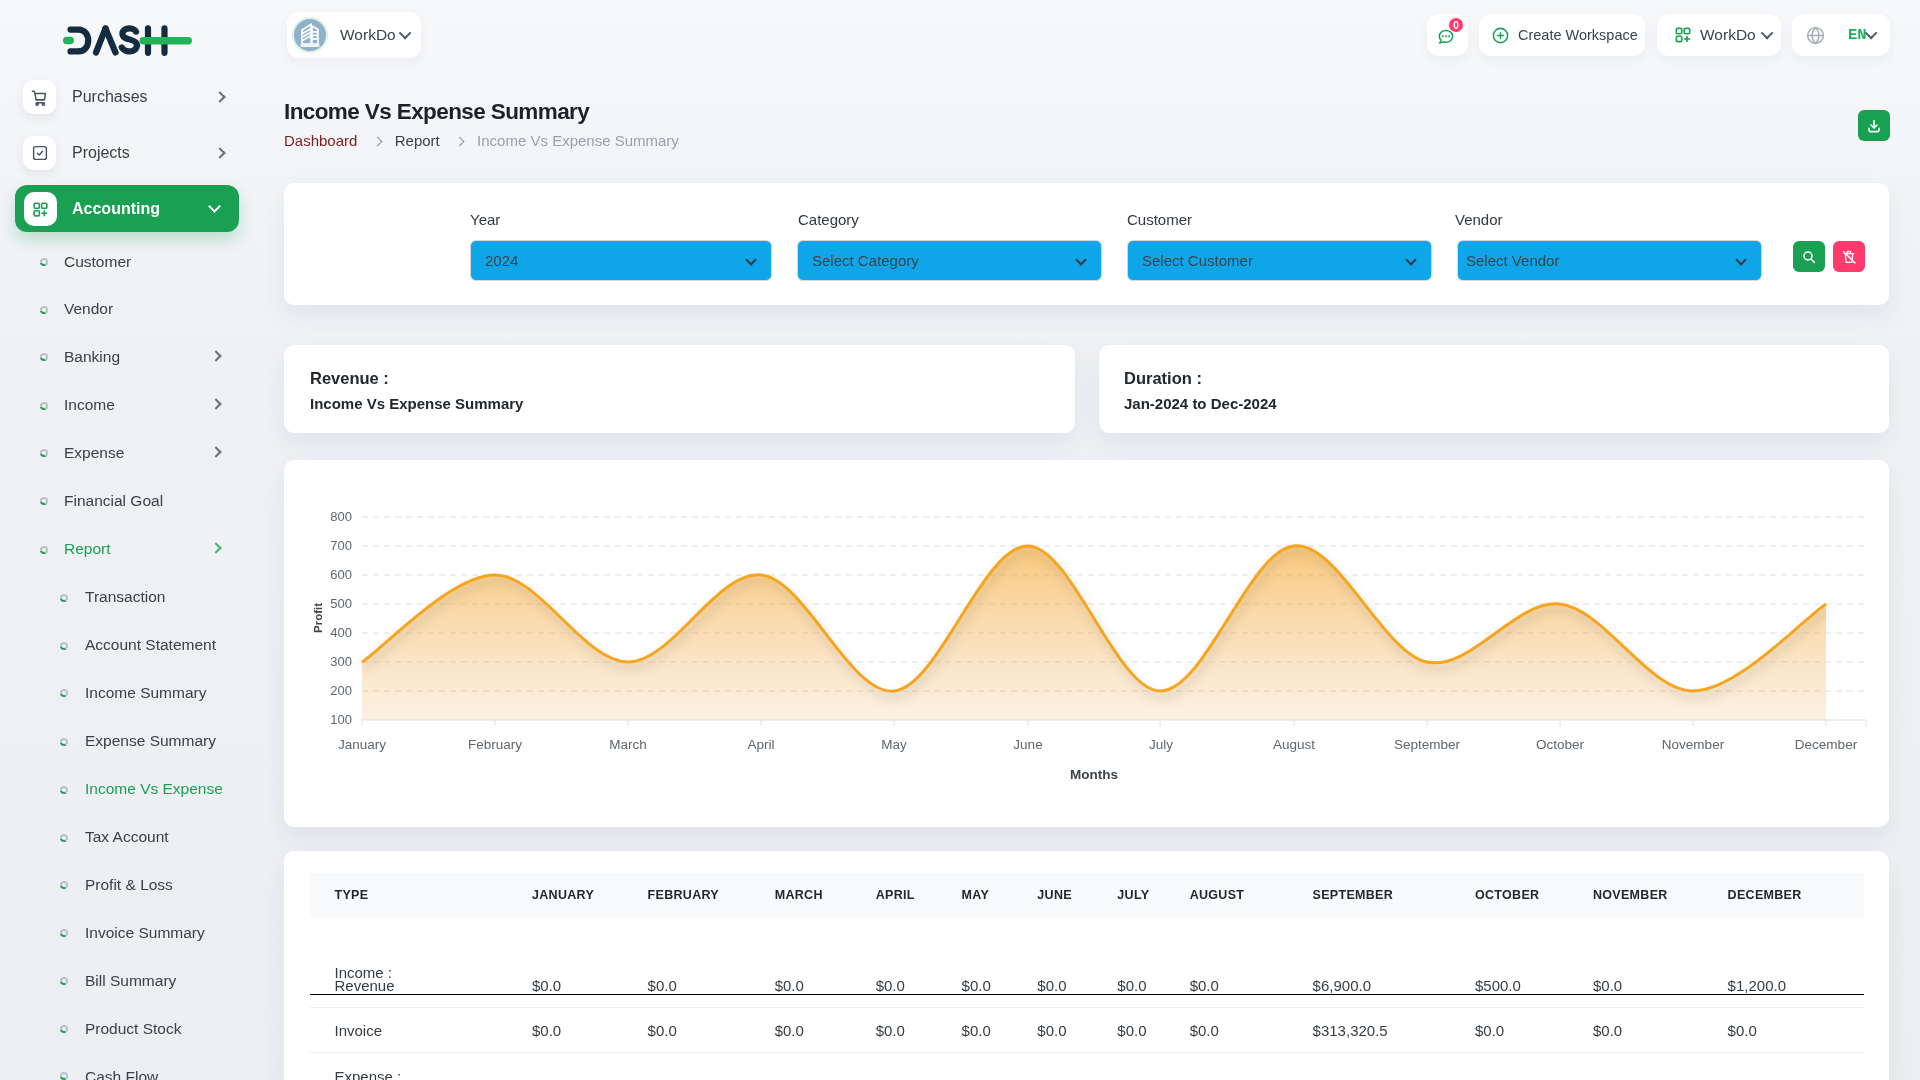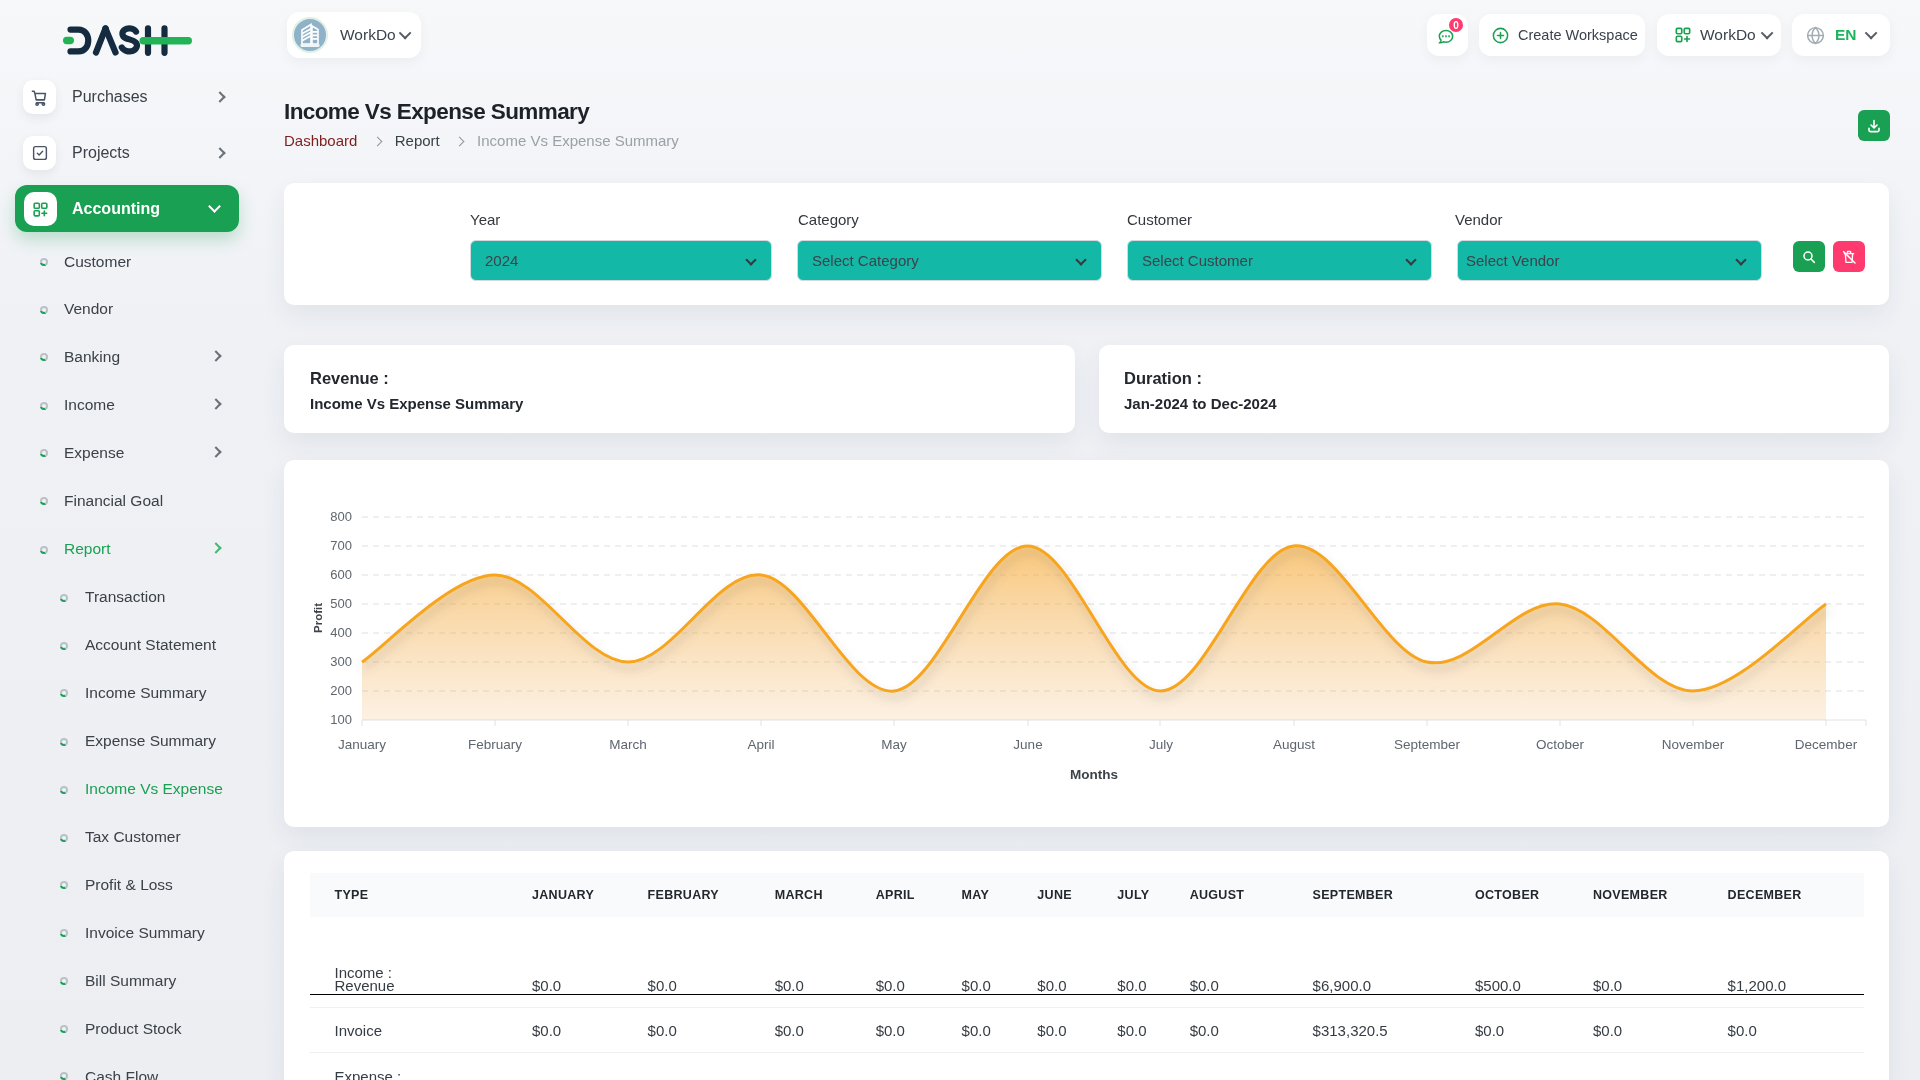--- a/index.html
+++ b/index.html
@@ -24,21 +24,21 @@
 .acct .icon-box { left:9px; top:7px; box-shadow:none; }
 .acct .txt { position:absolute; left:57px; top:50%; transform:translateY(-50%); font-size:16px; font-weight:700; color:#fff; }
 .sub { position:absolute; font-size:15.5px; font-weight:500; color:#3b4148; white-space:nowrap; }
 .bullet { position:absolute; width:8px; height:8px; border-radius:50%;
   background:conic-gradient(from 150deg, #1aa053 0 100deg, #b9c0c7 100deg 360deg); }
 .bullet::after { content:""; position:absolute; left:2px; top:2px; width:4px; height:4px; border-radius:50%; background:#f1f3f6; }
 
 .pill { position:absolute; background:#fff; border-radius:12px; box-shadow:0 4px 12px rgba(46,57,78,.05); display:flex; align-items:center; }
 .chev-d { width:9px; height:9px; border-left:2px solid #545b63; border-bottom:2px solid #545b63; transform:rotate(-45deg) translateY(-2px); }
 
-.sel { position:absolute; height:41px; background:#14b8a6; border:1px solid #d4d9de; border-radius:6px;
+.sel { position:absolute; height:41px; background:#0ea5e9; border:1px solid #d4d9de; border-radius:6px;
   font-size:15px; color:#3c434b; display:flex; align-items:center; padding-left:14px; }
 .sel .sc { position:absolute; right:16px; top:15px; width:8px; height:8px; border-left:2px solid #353b41; border-bottom:2px solid #353b41; transform:rotate(-45deg); }
 .flabel { position:absolute; font-size:15px; color:#33383e; }
 .sqbtn { position:absolute; width:32px; height:31px; border-radius:6px; display:flex; align-items:center; justify-content:center; }
 
 .trow { position:absolute; left:310px; width:1554px; }
 .tcell { position:absolute; top:50%; transform:translateY(-50%); font-size:15px; color:#363c43; white-space:nowrap; }
 .thead-cell { position:absolute; top:50%; transform:translateY(-50%); font-size:12.5px; font-weight:700; color:#23282e; letter-spacing:.3px; white-space:nowrap; }
 </style>
 </head>
@@ -118,21 +118,21 @@
 <span class="sub" style="left:85px;top:588px;">Transaction</span>
 <span class="bullet" style="left:60px;top:642px;"></span>
 <span class="sub" style="left:85px;top:636px;">Account Statement</span>
 <span class="bullet" style="left:60px;top:689px;"></span>
 <span class="sub" style="left:85px;top:684px;">Income Summary</span>
 <span class="bullet" style="left:60px;top:738px;"></span>
 <span class="sub" style="left:85px;top:732px;">Expense Summary</span>
 <span class="bullet" style="left:60px;top:786px;"></span>
 <span class="sub" style="left:85px;top:780px;color:#1aa053;">Income Vs Expense</span>
 <span class="bullet" style="left:60px;top:834px;"></span>
-<span class="sub" style="left:85px;top:828px;">Tax Customer</span>
+<span class="sub" style="left:85px;top:828px;">Tax Account</span>
 <span class="bullet" style="left:60px;top:881px;"></span>
 <span class="sub" style="left:85px;top:876px;">Profit &amp; Loss</span>
 <span class="bullet" style="left:60px;top:929px;"></span>
 <span class="sub" style="left:85px;top:924px;">Invoice Summary</span>
 <span class="bullet" style="left:60px;top:977px;"></span>
 <span class="sub" style="left:85px;top:972px;">Bill Summary</span>
 <span class="bullet" style="left:60px;top:1025px;"></span>
 <span class="sub" style="left:85px;top:1020px;">Product Stock</span>
 <span class="bullet" style="left:60px;top:1072px;"></span>
 <span class="sub" style="left:85px;top:1068px;">Cash Flow</span>
@@ -182,21 +182,21 @@
     <path d="M16.8 13.8v6M13.8 16.8h6"></path>
   </svg>
   <span style="margin-left:7px;font-size:15.5px;font-weight:500;color:#3a434d;">WorkDo</span>
   <div class="chev-d" style="position:absolute;right:8px;top:16px;"></div>
 </div>
 <div class="pill" style="left:1792px;top:14px;width:98px;height:42px;">
   <svg style="margin-left:13px;" width="21" height="21" viewBox="0 0 24 24" fill="none" stroke="#a3abb3" stroke-width="1.7">
     <circle cx="12" cy="12" r="9"></circle>
     <path d="M3 12h18M12 3c2.6 2.5 3.9 5.6 3.9 9s-1.3 6.5-3.9 9c-2.6-2.5-3.9-5.6-3.9-9S9.4 5.5 12 3z"></path>
   </svg>
-  <span style="margin-left:9px;font-size:15.5px;font-weight:700;color:#1eb35f;">EN</span>
+  <span style="margin-left:22px;font-size:15.5px;font-weight:700;color:#1eb35f;font-family:Liberation Mono, monospace;">EN</span>
   <div class="chev-d" style="position:absolute;right:13px;top:16px;"></div>
 </div>
 
 <div class="abs" style="left:284px;top:99px;font-size:22.5px;font-weight:700;color:#1d2228;letter-spacing:-0.6px;">Income Vs Expense Summary</div>
 <div class="abs" style="left:284px;top:132px;font-size:15px;color:#394046;">
   <span class="green">Dashboard</span>
   <span style="display:inline-block;width:7px;height:7px;border-top:1.8px solid #8d959d;border-right:1.8px solid #8d959d;transform:rotate(45deg);margin:0 10px 1px 12px;"></span>
   <span>Report</span>
   <span style="display:inline-block;width:7px;height:7px;border-top:1.8px solid #8d959d;border-right:1.8px solid #8d959d;transform:rotate(45deg);margin:0 10px 1px 12px;"></span>
   <span style="color:#9aa1a8;">Income Vs Expense Summary</span>

